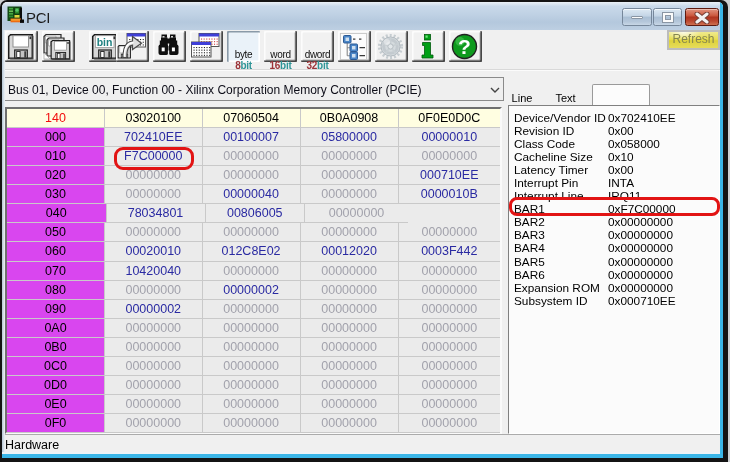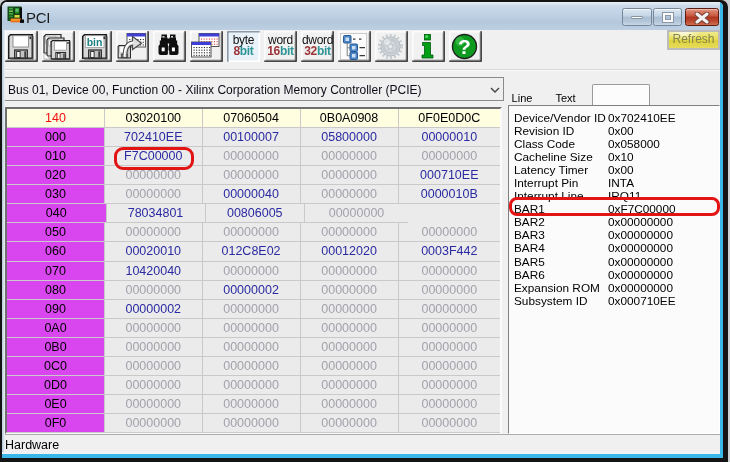--- a/index.html
+++ b/index.html
@@ -16,21 +16,21 @@
 #bmax .g{position:absolute;left:9px;top:4px;width:10px;height:9px;border:2.5px solid #fbfbfb;box-shadow:0 0 0 1px #8a96a4,inset 0 0 0 1px #8a96a4}
 #bclose .g{position:absolute;left:8px;top:3px}
 #client{position:absolute;left:0;top:28px;width:721px;height:428px;background:#f0f0f0}
 #lstrip{position:absolute;left:0;top:28px;width:3px;height:428px;background:linear-gradient(90deg,#b6c6d4,#eef3f8)}
 #rstrip{position:absolute;left:718px;top:0;width:4px;height:456px;background:#3ab6e8}
 #bstrip{position:absolute;left:0;top:450px;width:721px;height:6px;background:linear-gradient(180deg,#edf2f6 0%,#edf2f6 32%,#3ab6e8 33%)}
 
 .tb{position:absolute;top:1px;width:33px;height:31px;background:#f1f1f1;border-radius:1px;box-shadow:inset -1.6px -1.6px 0 #474747,inset 1.6px 1.6px 0 #fcfcfc,inset -2.5px -2.5px 0 #b0b0b0}
 .tb.on{background:#eaf2f9;box-shadow:inset 1.6px 1.6px 0 #8a9aa8,inset -1.6px -1.6px 0 #ffffff}
 .tb svg{position:absolute;left:0px;top:1px}
-.bw{font-size:12px;line-height:11px;text-align:center;padding-top:4px;letter-spacing:-0.3px;color:#101010}
+.bw{font-size:10px;line-height:11px;text-align:center;padding-top:18px;letter-spacing:-0.3px;color:#101010}
 .bw b{font-weight:bold;color:#9c3438}
 .bw i{font-style:normal;font-weight:bold;color:#2e9597}
 #refresh{position:absolute;left:665px;top:0px;width:53px;height:20px;border:2px solid #bcbcbc;background:
  radial-gradient(ellipse 60% 90% at 30% 0%,rgba(255,255,255,.8),rgba(255,255,255,0) 60%),
  linear-gradient(180deg,#efe98e 0%,#e8df52 45%,#ded23a 55%,#e6dc5c 100%);
  color:#85854f;font-size:12px;font-weight:normal;text-align:center;line-height:15px}
 #sep{position:absolute;left:0;top:39px;width:721px;height:2px;border-top:1px solid #d9d9d9;border-bottom:1px solid #fbfbfb}
 
 #combo{position:absolute;left:1px;top:47px;width:501px;height:24px;background:#efefef;border:1px solid #8a8a8a}
 #combo .t{position:absolute;left:4px;top:5px;font-size:12px;color:#0d0d18}
@@ -120,21 +120,21 @@
               <path d="M1.2 3 L3 1.2 L24.8 1.2 L24.8 24.8 L1.2 24.8 Z" fill="#d6d6d6" stroke="#1c1c1c" stroke-width="1.5"></path>
               <path d="M24.8 1.2 L24.8 24.8 L1.2 24.8 L3 26 L26 26 L26 2.6 Z" fill="#484848"></path>
               <rect x="5.5" y="2.2" width="15.5" height="11.3" fill="#ffffff" stroke="#888" stroke-width="0.9"></rect>
               <rect x="22" y="3" width="1.7" height="2.6" fill="#333"></rect>
               <rect x="7.2" y="16.5" width="12.6" height="8" fill="#c2c2c2" stroke="#222" stroke-width="1.2"></rect>
               <rect x="9.2" y="18" width="3.4" height="6" fill="#ffffff" stroke="#222" stroke-width="0.9"></rect>
               <rect x="16.8" y="17.8" width="1.8" height="6.4" fill="#3a3a3a"></rect>
             </g>
           </svg>
         </div>
-<div class="tb" style="left:77px">
+<div class="tb" style="left:87px">
           <svg width="31" height="29" viewBox="0 0 31 29">
             <g transform="translate(2.5,1.5)">
               <path d="M1.2 3 L3 1.2 L24.8 1.2 L24.8 24.8 L1.2 24.8 Z" fill="#d6d6d6" stroke="#1c1c1c" stroke-width="1.5"></path>
               <path d="M24.8 1.2 L24.8 24.8 L1.2 24.8 L3 26 L26 26 L26 2.6 Z" fill="#484848"></path>
               <rect x="4" y="2.2" width="18.5" height="11.8" fill="#ffffff" stroke="#999" stroke-width="0.8"></rect>
               <rect x="22" y="3" width="1.7" height="2.6" fill="#333"></rect>
               <text x="13" y="12" font-family="Liberation Sans" font-size="10.5" font-weight="bold" fill="#1f8080" text-anchor="middle">bin</text>
               <rect x="7.2" y="16.5" width="12.6" height="8" fill="#c2c2c2" stroke="#222" stroke-width="1.2"></rect>
               <rect x="9.2" y="18" width="3.4" height="6" fill="#ffffff" stroke="#222" stroke-width="0.9"></rect>
               <rect x="16.8" y="17.8" width="1.8" height="6.4" fill="#3a3a3a"></rect>

